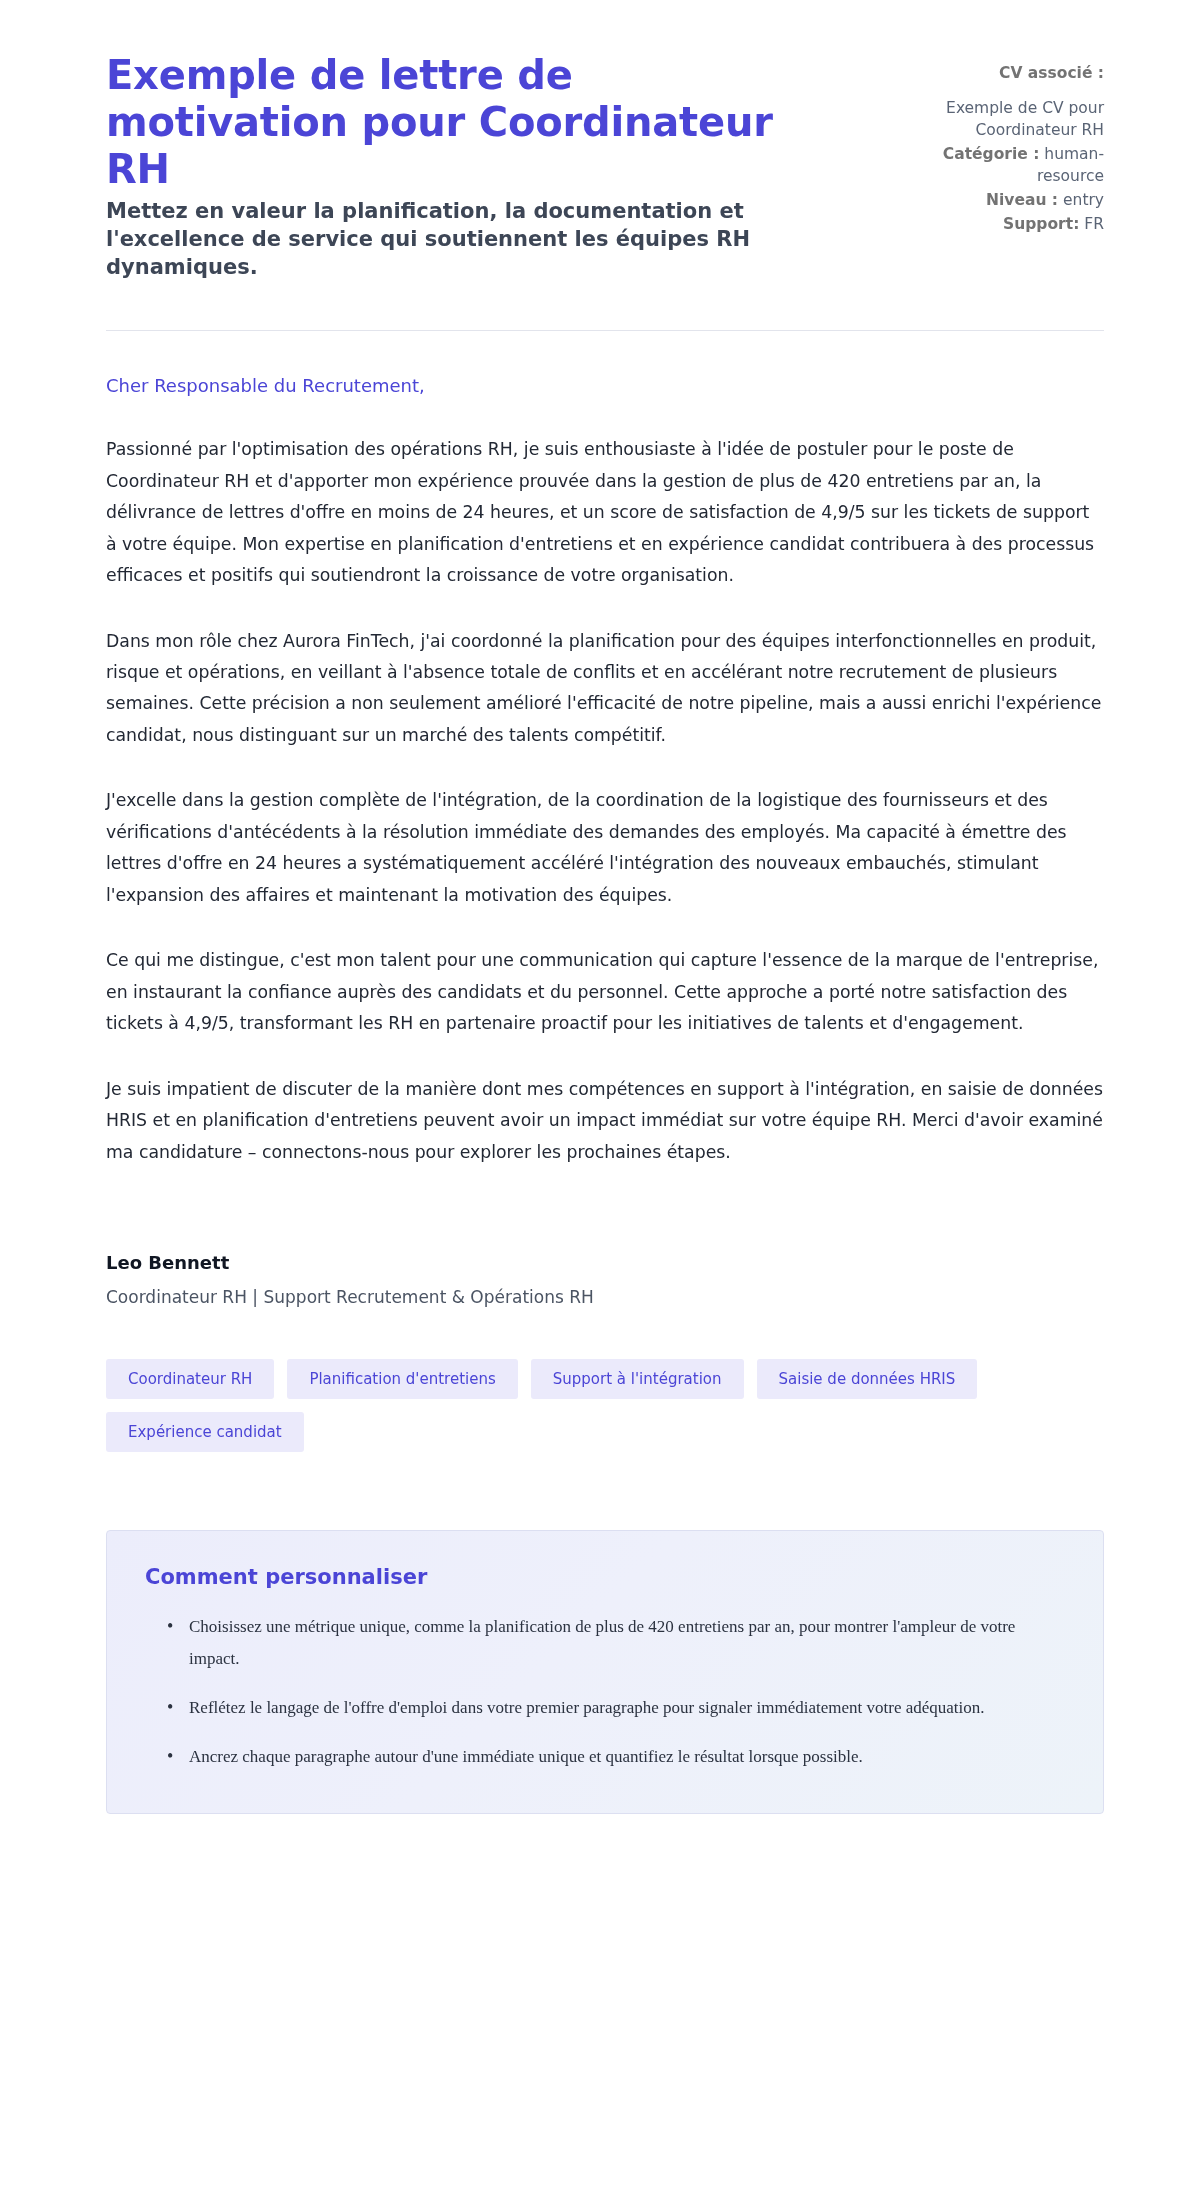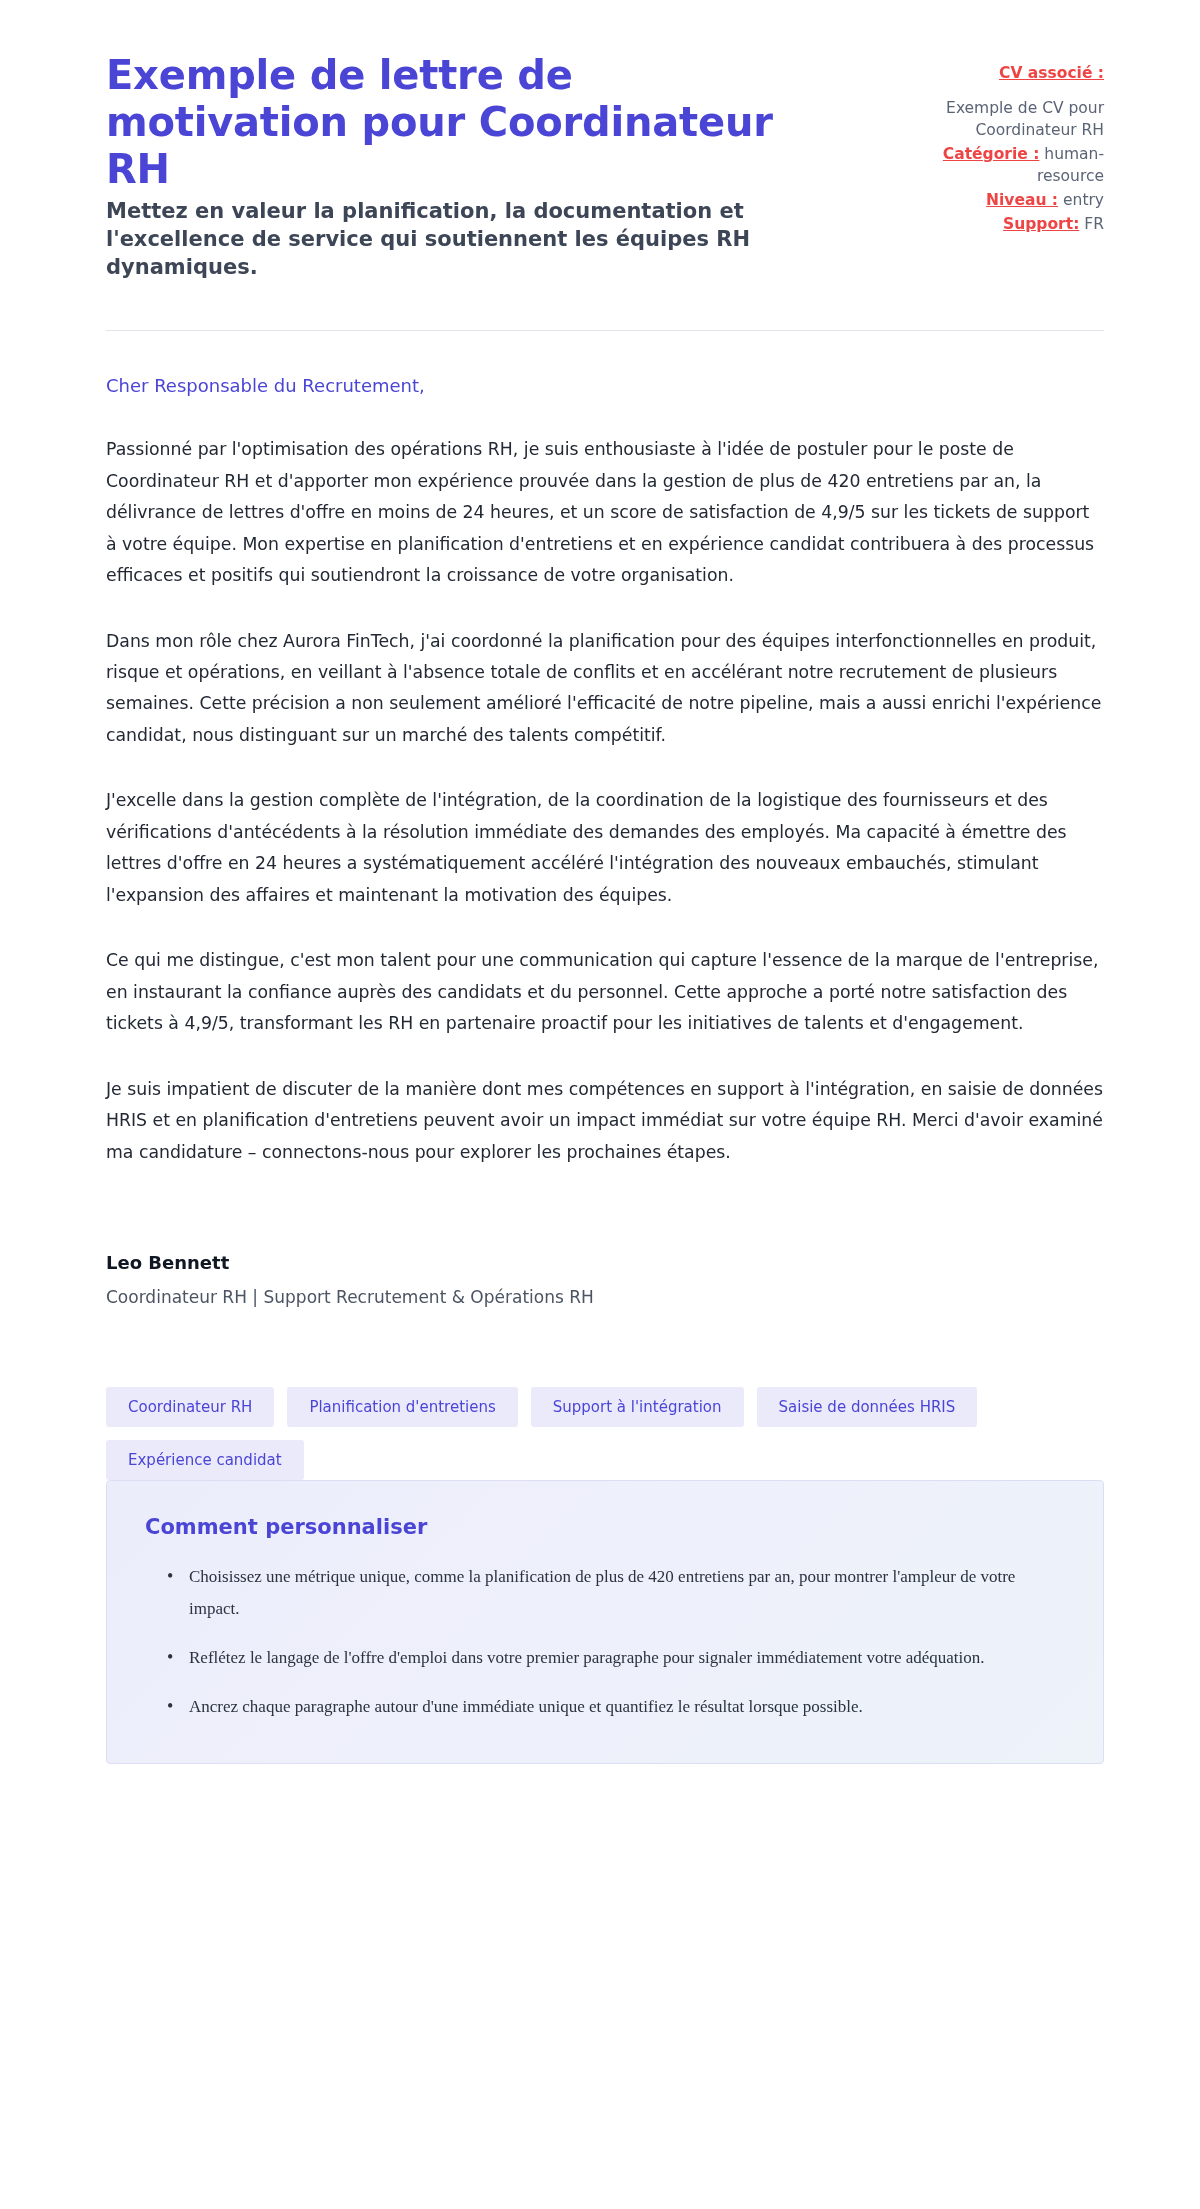--- a/index.html
+++ b/index.html
@@ -53,22 +53,21 @@
     text-align: right;
     font-size: 15.5px;
     line-height: 1.42;
     color: #5a6475;
     padding-top: 10px;
     max-width: 185px;
   }
   .meta-row { margin-bottom: 2px; }
   .meta-label {
     font-weight: 700;
-    color: #ef4444;
-    text-decoration: underline;
+    color: #737373;
   }
   .meta-value { color: #5a6475; margin-top: 13px; }
 
   .divider {
     border: 0;
     border-top: 1px solid #e2e4ec;
     margin: 48px 0 0 0;
   }
 
   
@@ -98,37 +97,38 @@
     margin: 0 0 14px 0;
   }
   .sig-role {
     font-size: 17px;
     color: #4b5463;
     margin: 0;
   }
 
   
   .tags {
-    margin-top: 80px;
+    margin-top: 52px;
     display: flex;
     flex-wrap: wrap;
     gap: 13px 13px;
     max-width: 940px;
   }
   .tag {
     background: #ebeafb;
     color: #4b45d6;
     font-size: 15px;
     padding: 11px 22px;
     border-radius: 3px;
     white-space: nowrap;
   }
 
   
   .callout {
+    margin-top: 78px;
     background: linear-gradient(135deg, #ecedfb 0%, #eef0fb 45%, #edf3f9 100%);
     border: 1px solid #dcdff1;
     border-radius: 4px;
     padding: 34px 40px 40px 38px;
   }
   .callout-title {
     font-size: 21px;
     font-weight: 700;
     color: #4b45d6;
     margin: 0 0 22px 0;

